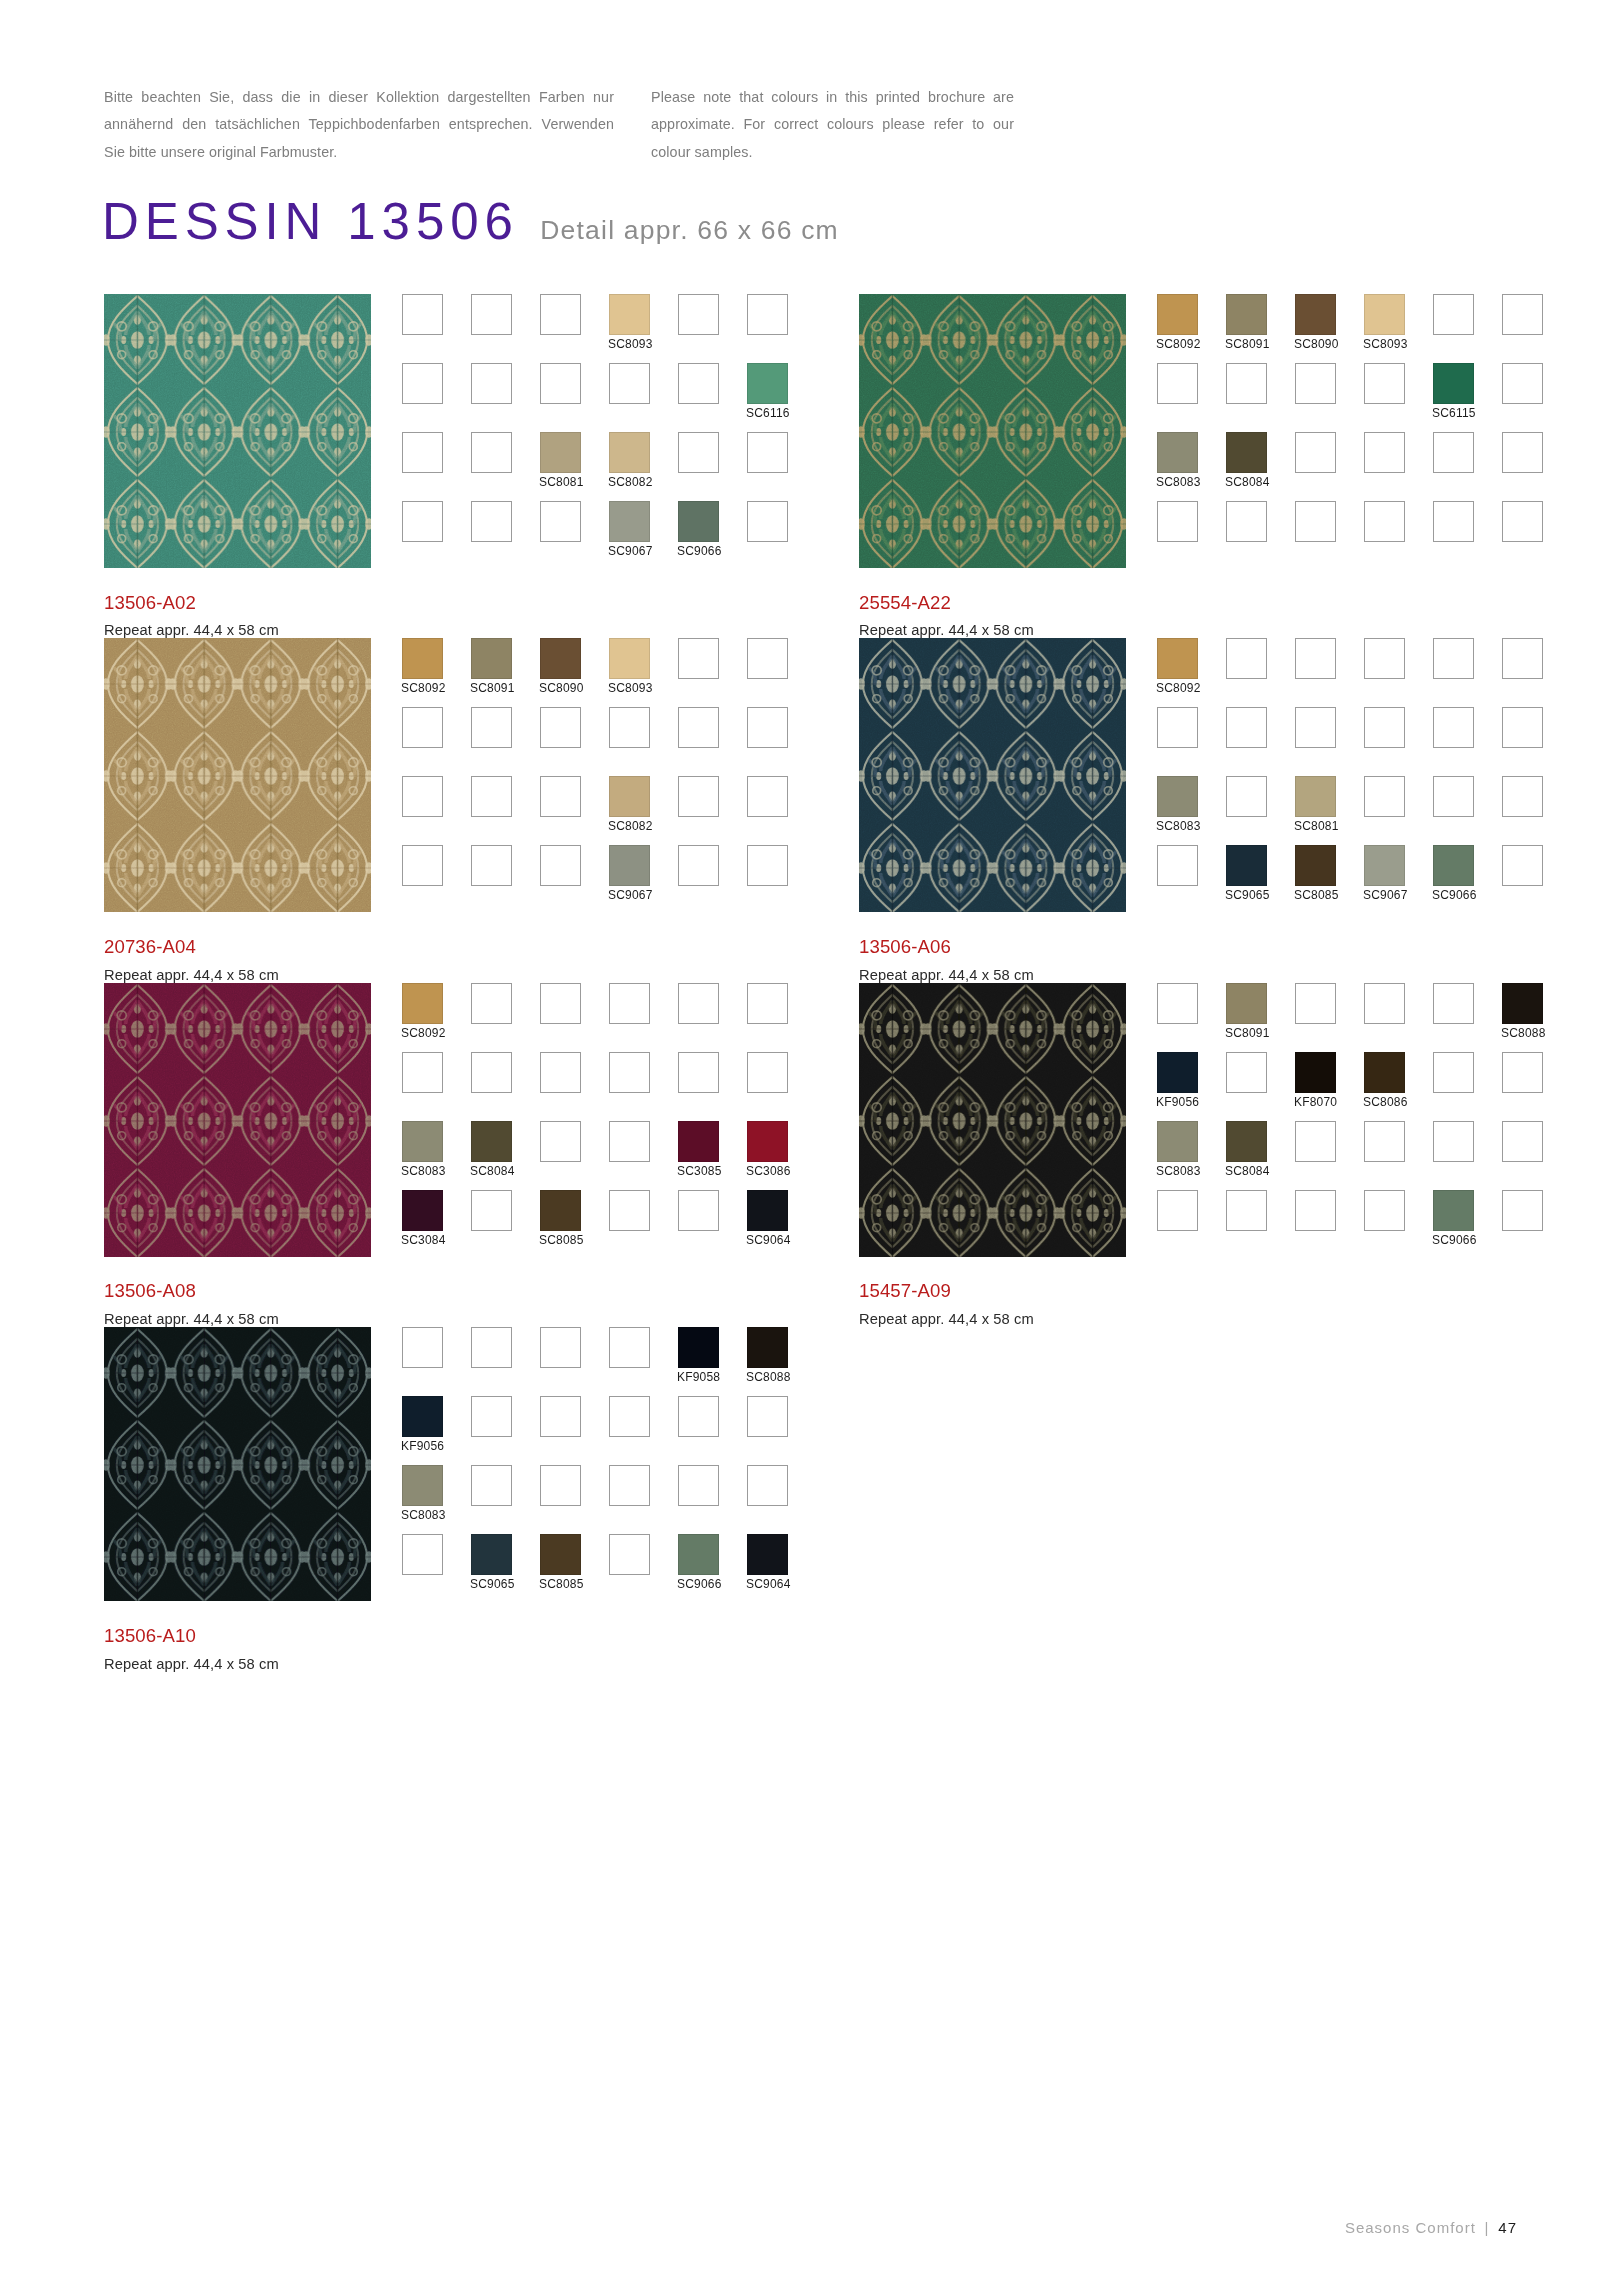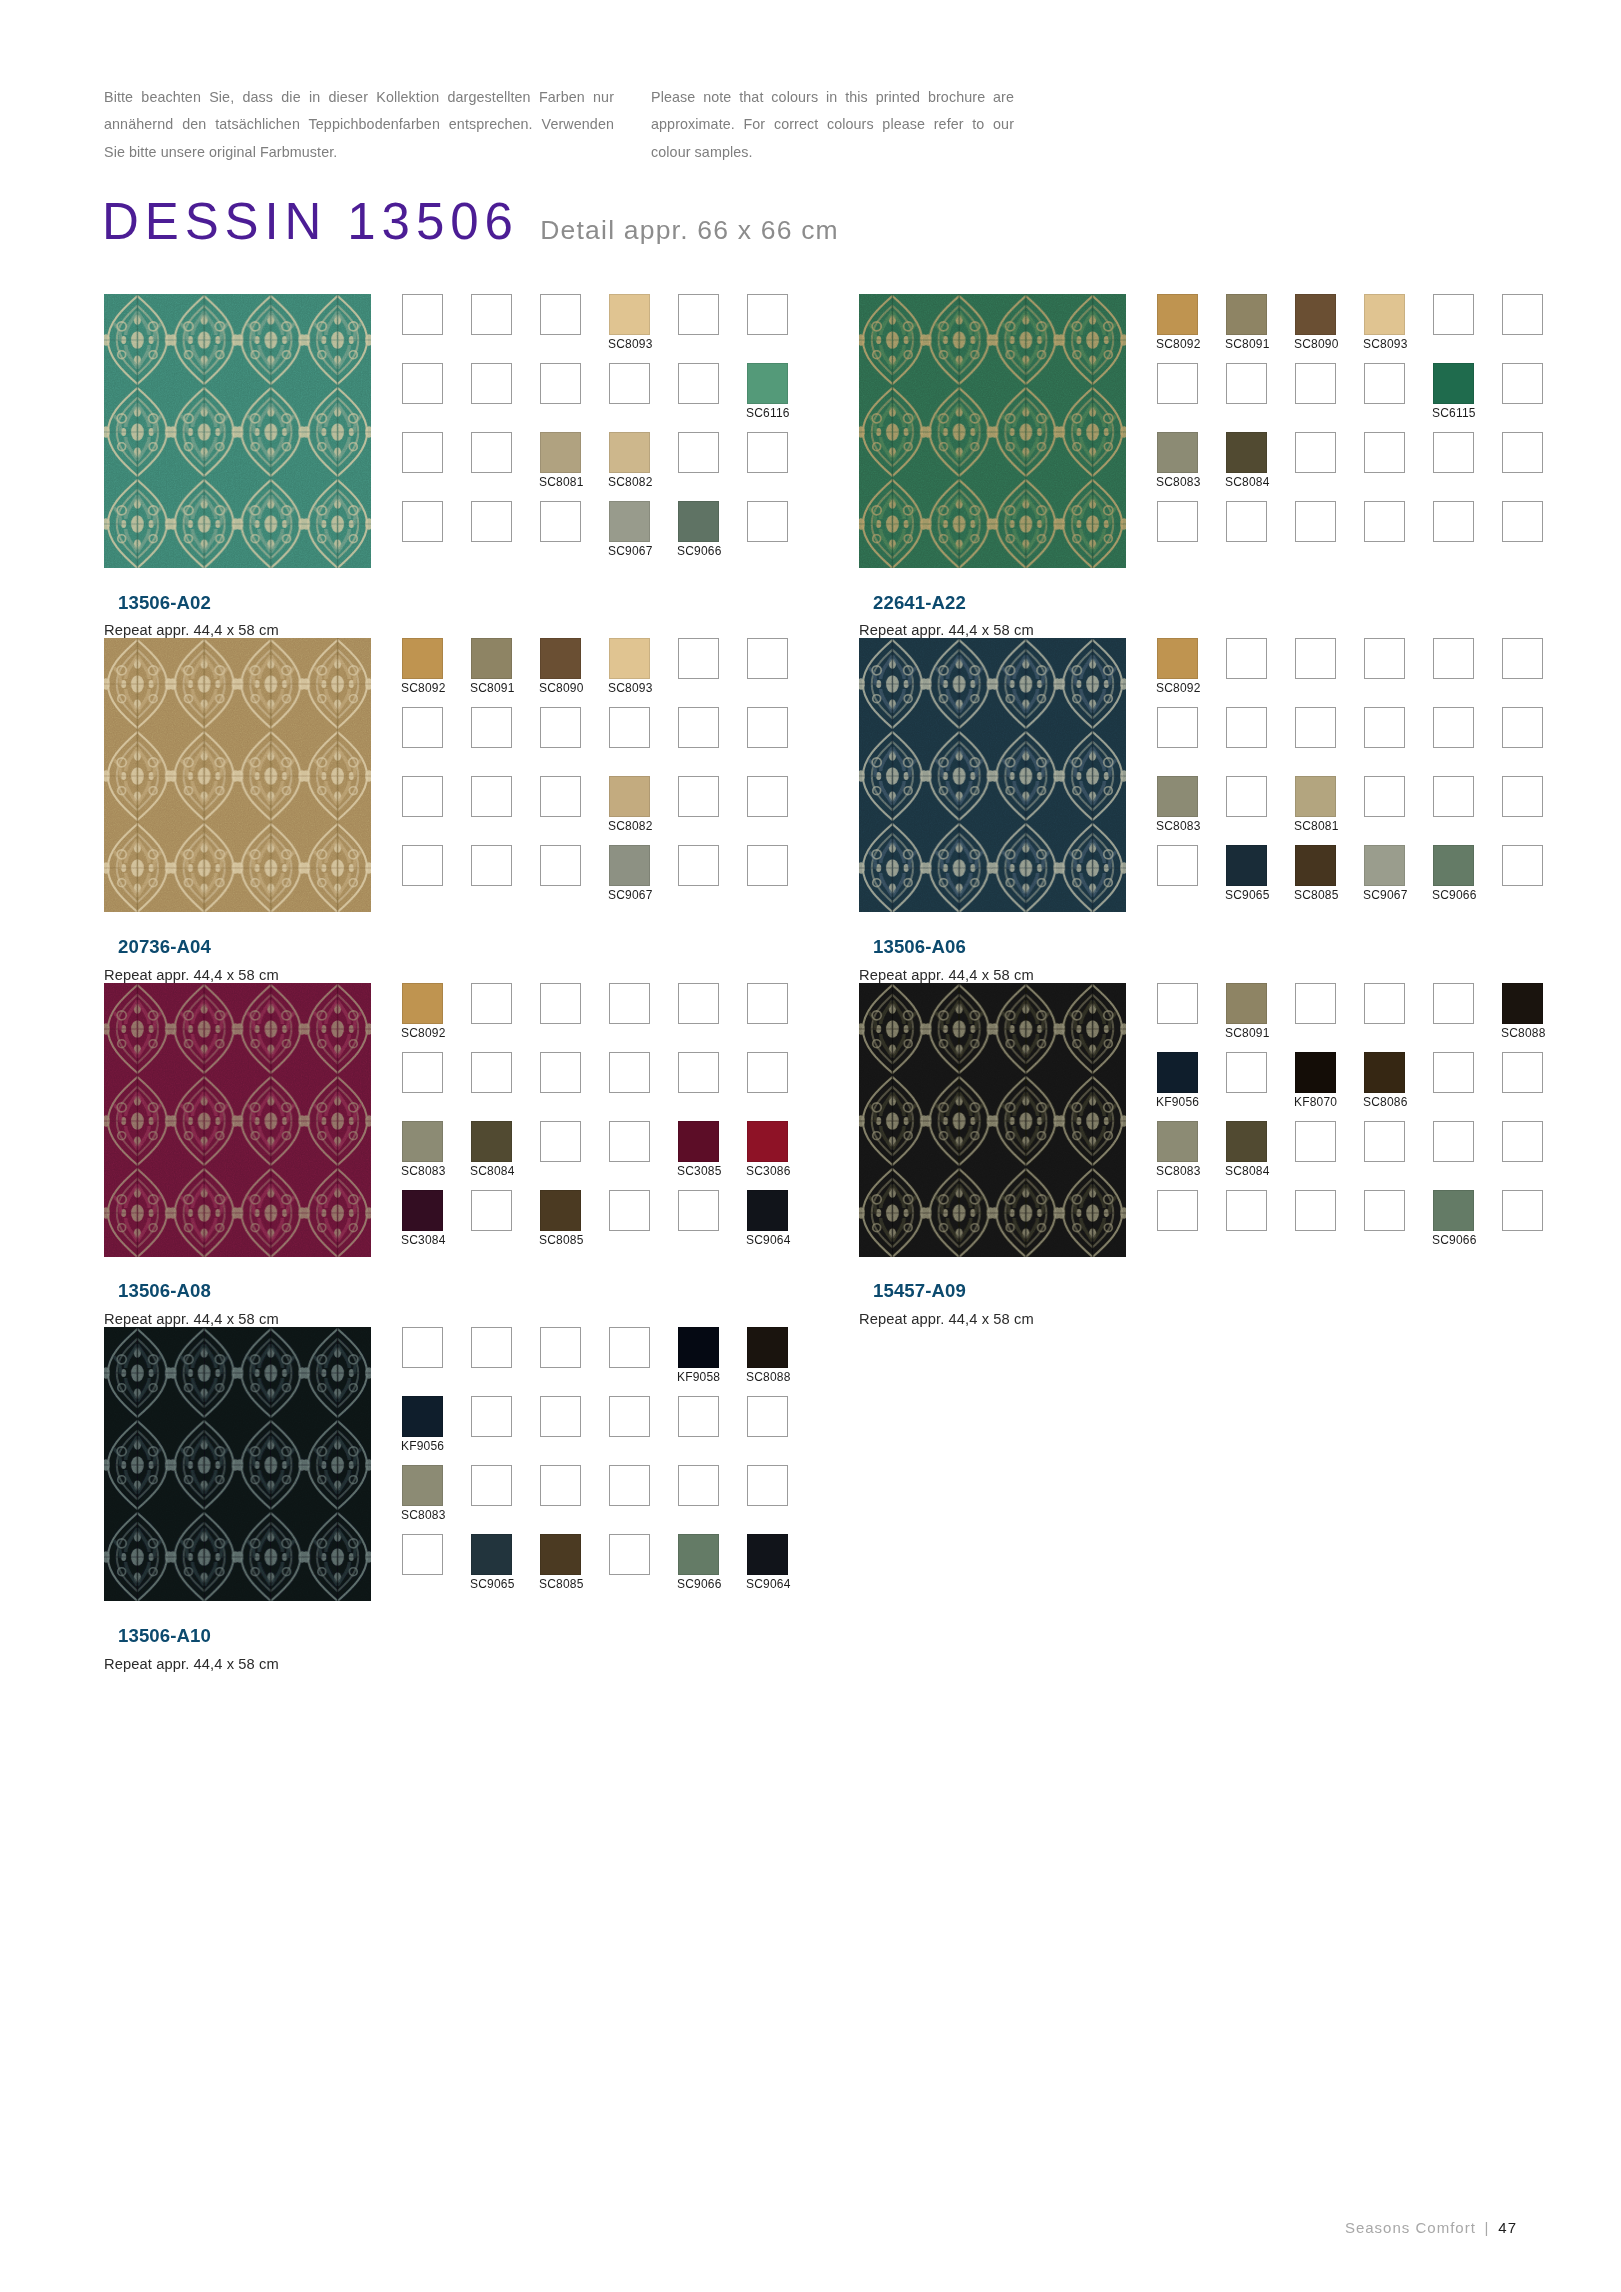--- a/index.html
+++ b/index.html
@@ -118,24 +118,23 @@
     color: #1c1c1c;
     white-space: nowrap;
   }
 
   .prod-caption {
     padding-left: 0;
     margin-top: 21.6px;
   }
   .prod-name {
     font-size: 18.6px;
-    font-weight: bold;
+    font-weight: normal;
     letter-spacing: 0.1px;
-    color: #0c4a6e;
-    margin-left: 14px;
+    color: #b91c1c;
   }
   .prod-repeat {
     margin-top: 8.8px;
     font-size: 14.7px;
     color: #2b2b2b;
     letter-spacing: 0.1px;
   }
 
   
   #footer {
@@ -441,21 +440,21 @@
             </div>
             <div class="cell">
               <span class="box"></span>
             </div>
             <div class="cell">
               <span class="box"></span>
             </div>
           </div>
         </div>
         <div class="prod-caption">
-          <div class="prod-name">22641-A22</div>
+          <div class="prod-name">25554-A22</div>
           <div class="prod-repeat">Repeat appr. 44,4 x 58 cm</div>
         </div>
       </div>
     </div>
     <div class="prod-row">
       <div class="product">
         <div class="product-inner">
           <div class="swatch-photo">
             <div class="damask">
 <svg xmlns="http://www.w3.org/2000/svg" width="267" height="274" viewBox="0 0 272 280" preserveAspectRatio="none">

